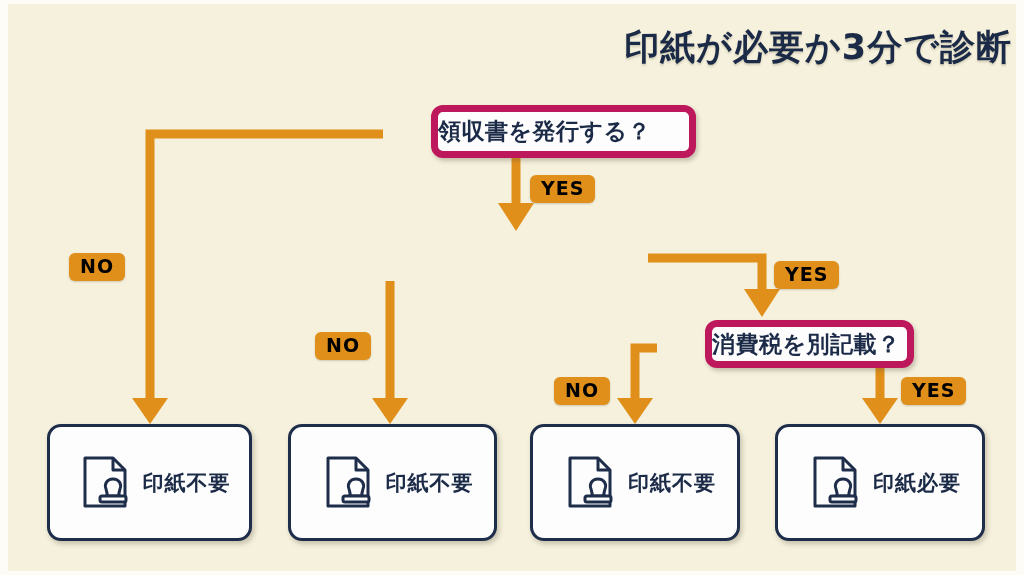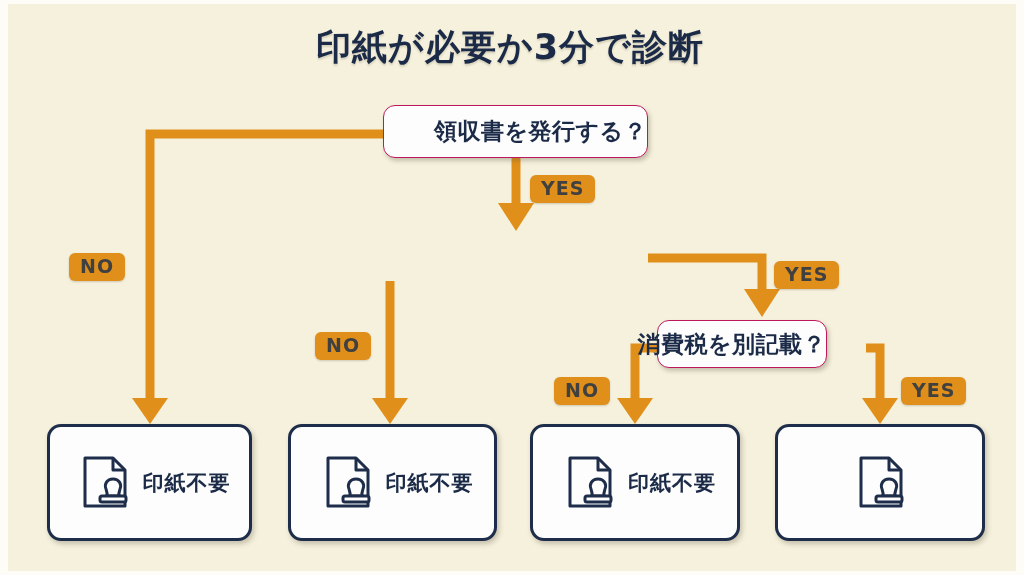--- a/index.html
+++ b/index.html
@@ -20,22 +20,22 @@
     position: absolute; top: 0; bottom: 0; width: 8px;
     background: #fdfcf6;
   }
   .page-edge.left  { left: 0; }
   .page-edge.right { right: 0; }
   .page-edge.top   { top:0; left:0; right:0; height:4px; width:auto; bottom:auto; }
   .page-edge.bottom{ bottom:0; left:0; right:0; height:4px; width:auto; top:auto; }
 
   #title {
     position: absolute;
-    left: 0; right: 4px; top: 24px;
-    text-align: center;
+    left: 0; right: 12px; top: 24px;
+    text-align: right;
     font-size: 35px;
     font-weight: bold;
     color: #1b2a47;
     letter-spacing: 1px;
     text-shadow: 0 2px 2px rgba(120,110,80,0.25);
   }
 
   
   #wires {
     position: absolute; left: 0; top: 0;
@@ -49,26 +49,27 @@
     stroke-linecap: butt;
     stroke-linejoin: miter;
   }
   .arrowhead { fill: #e0901a; }
 
   
   .node {
     position: absolute;
     box-sizing: border-box;
     background: #fdfdfd;
-    border: 1px solid #be185d;
+    border: 7px solid #be185d;
     border-radius: 12px;
     box-shadow: 2px 3px 4px rgba(90,80,55,0.30);
     display: flex;
     align-items: center;
-    justify-content: flex-end;
+    justify-content: flex-start;
+    margin-left: 48px;
   }
   .node .node-label {
     font-size: 23px;
     font-weight: bold;
     color: #1b2a47;
     white-space: nowrap;
     letter-spacing: 0.5px;
   }
 
   
@@ -90,21 +91,21 @@
     font-size: 21px;
     font-weight: bold;
     color: #1b2a47;
     letter-spacing: 1px;
   }
 
   
   .badge {
     position: absolute;
     background: #e0901a;
-    color: #404040;
+    color: #000000;
     font-size: 19px;
     font-weight: bold;
     letter-spacing: 1px;
     border-radius: 6px;
     padding: 4px 11px 5px 11px;
     line-height: 1;
     box-shadow: 0 1px 2px rgba(90,80,55,0.25);
   }
 </style>
 </head>
@@ -138,21 +139,21 @@
 
     <path class="wire" d="M 866 348 L 880 348 L 880 400"></path>
     <polygon class="arrowhead" points="862,398 898,398 880,424"></polygon>
   </svg>
 
   <div class="node" style="left:383px; top:105px; width:265px; height:53px;">
     <span class="node-label">領収書を発行する？</span>
   </div>
 
 
-  <div class="node" style="left:657px; top:320px; width:170px; height:48px;">
+  <div class="node" style="left:657px; top:320px; width:209px; height:48px;">
     <span class="node-label">消費税を別記載？</span>
   </div>
 
   <div class="result" style="left:47px; top:424px; width:205px; height:117px;">
     <svg class="result-icon" viewBox="0 0 70 62">
       <path d="M16 6 H44 L56 18 V54 H16 Z" fill="none" stroke="#1e2d4a" stroke-width="3" stroke-linejoin="round"></path>
       <path d="M44 6 V18 H56" fill="none" stroke="#1e2d4a" stroke-width="3" stroke-linejoin="round"></path>
       <path d="M44 27 c-6 0 -9 5 -7 10 c1 4 2 6 0 7 h14 c-2 -1 -1 -3 0 -7 c2 -5 -1 -10 -7 -10 z" fill="#fdfdfd" stroke="#1e2d4a" stroke-width="3" stroke-linejoin="round"></path>
       <rect x="31" y="44" width="26" height="6" rx="2" fill="#fdfdfd" stroke="#1e2d4a" stroke-width="3"></rect>
     </svg>
@@ -179,20 +180,21 @@
     <span class="result-label">印紙不要</span>
   </div>
 
   <div class="result" style="left:775px; top:424px; width:210px; height:117px;">
     <svg class="result-icon" viewBox="0 0 70 62">
       <path d="M16 6 H44 L56 18 V54 H16 Z" fill="none" stroke="#1e2d4a" stroke-width="3" stroke-linejoin="round"></path>
       <path d="M44 6 V18 H56" fill="none" stroke="#1e2d4a" stroke-width="3" stroke-linejoin="round"></path>
       <path d="M44 27 c-6 0 -9 5 -7 10 c1 4 2 6 0 7 h14 c-2 -1 -1 -3 0 -7 c2 -5 -1 -10 -7 -10 z" fill="#fdfdfd" stroke="#1e2d4a" stroke-width="3" stroke-linejoin="round"></path>
       <rect x="31" y="44" width="26" height="6" rx="2" fill="#fdfdfd" stroke="#1e2d4a" stroke-width="3"></rect>
     </svg>
+    <span class="result-label">印紙必要</span>
   </div>
 
   <div class="badge" style="left:69px;  top:253px;">NO</div>
   <div class="badge" style="left:530px; top:175px;">YES</div>
   <div class="badge" style="left:315px; top:332px;">NO</div>
   <div class="badge" style="left:774px; top:261px;">YES</div>
   <div class="badge" style="left:554px; top:377px;">NO</div>
   <div class="badge" style="left:901px; top:377px;">YES</div>
 
 </div>

